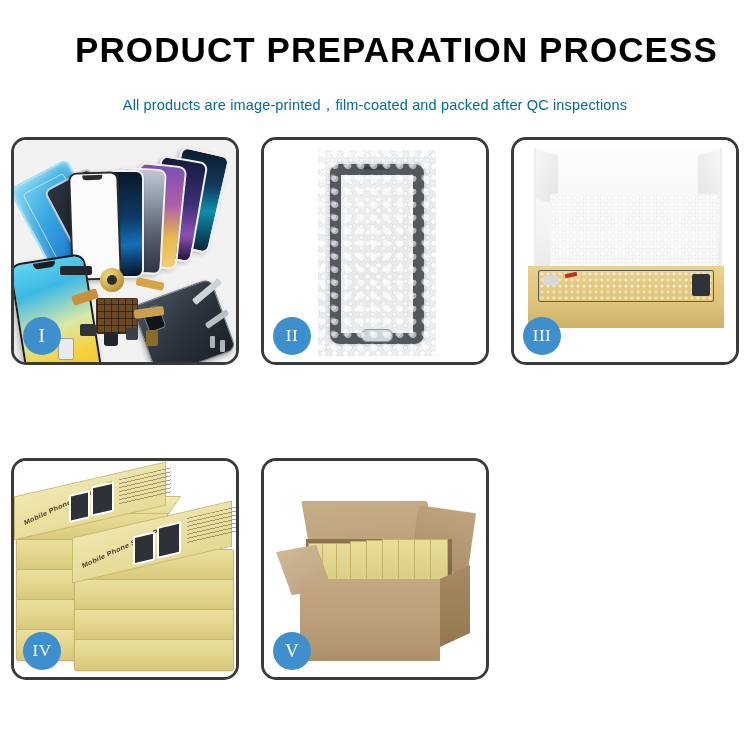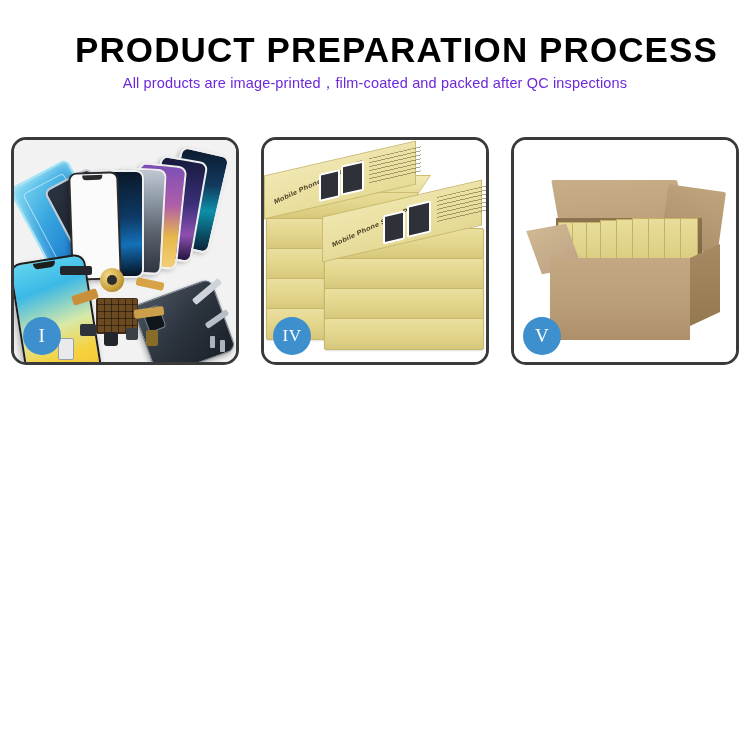--- a/index.html
+++ b/index.html
@@ -13,22 +13,22 @@
 
   
   .header{padding-top:32px;text-align:center;}
   .title{
     font-size:35px;font-weight:700;color:#000;
     letter-spacing:1.1px;line-height:1;
     white-space:nowrap;
     padding-left:43px;
   }
   .subtitle{
-    margin-top:7px;
-    font-size:14.5px;font-weight:400;color:#6d28d9;
+    margin-top:29px;
+    font-size:14.5px;font-weight:400;color:#0369a1;
     letter-spacing:.15px;white-space:nowrap;
   }
 
   
   .grid{
     position:absolute;left:11px;top:137px;
     width:728px;height:543px;
     display:grid;
     grid-template-columns:228px 228px 228px;
     grid-template-rows:228px 222px;
@@ -358,21 +358,50 @@
         <div class="part sm4"></div>
         <div class="part sm5"></div>
         <div class="tool1"></div>
         <div class="tool2"></div>
         <div class="screw" style="left:196px;top:196px;"></div>
         <div class="screw" style="left:206px;top:200px;"></div>
       </div>
       <div class="badge">I</div>
     </div>
 
-
+    <div class="panel">
+      <div class="stage p2">
+        <div class="bubblewrap">
+          <div class="glassplate">
+            <div class="homebtn"></div>
+          </div>
+          <div class="bw-overlay"></div>
+        </div>
+      </div>
+      <div class="badge wide">II</div>
+    </div>
+
+    <div class="panel">
+      <div class="stage p3">
+        <div class="box3">
+          <div class="lid3">
+            <div class="flapL"></div>
+            <div class="flapR"></div>
+            <div class="foam3"></div>
+          </div>
+          <div class="tray3">
+            <div class="tray3-in">
+              <div class="redmark"></div>
+            </div>
+            <div class="tray3-front"></div>
+          </div>
+        </div>
+      </div>
+      <div class="badge wide">III</div>
+    </div>
 
     <div class="panel">
       <div class="stage p4">
         <div class="stack">
 
           <div class="sbox" style="left:0px;top:34px;">
             <div class="lidface"></div>
           </div>
           <div class="sbox" style="left:0px;top:64px;"></div>
           <div class="sbox" style="left:0px;top:94px;"></div>

